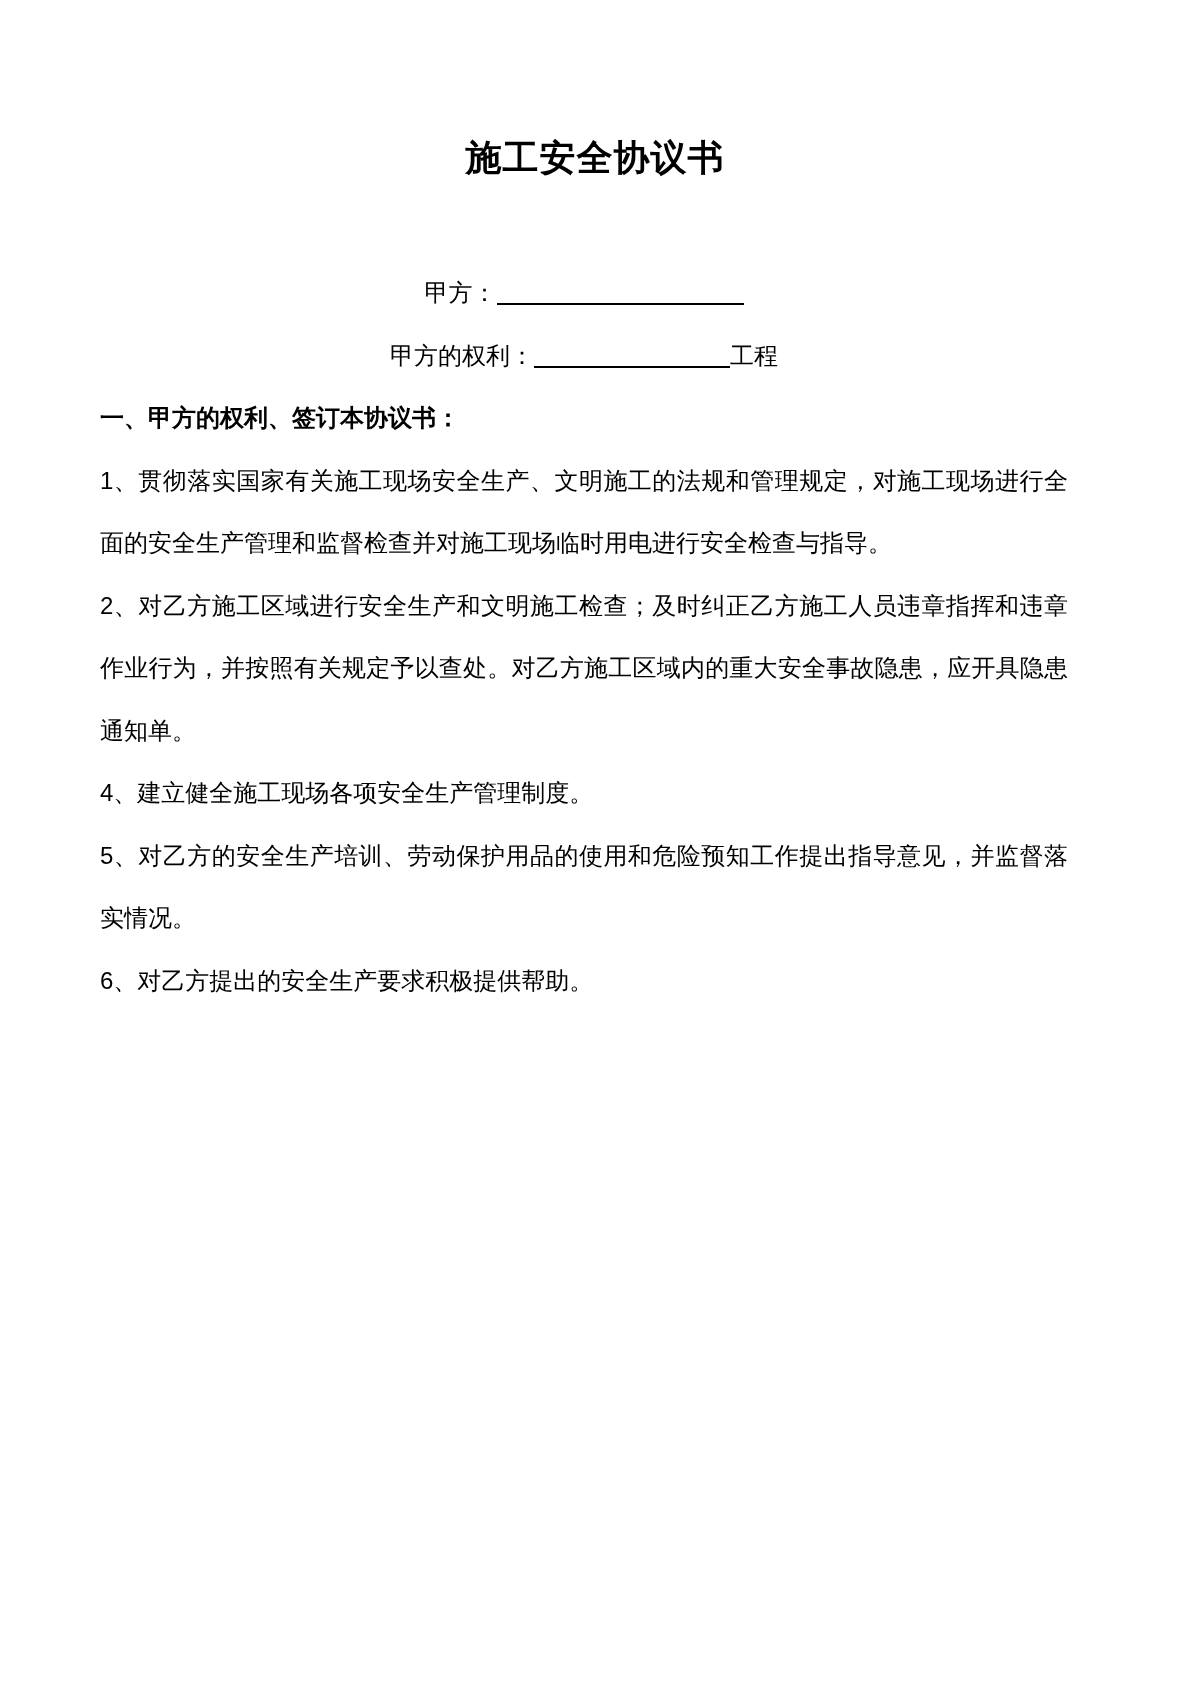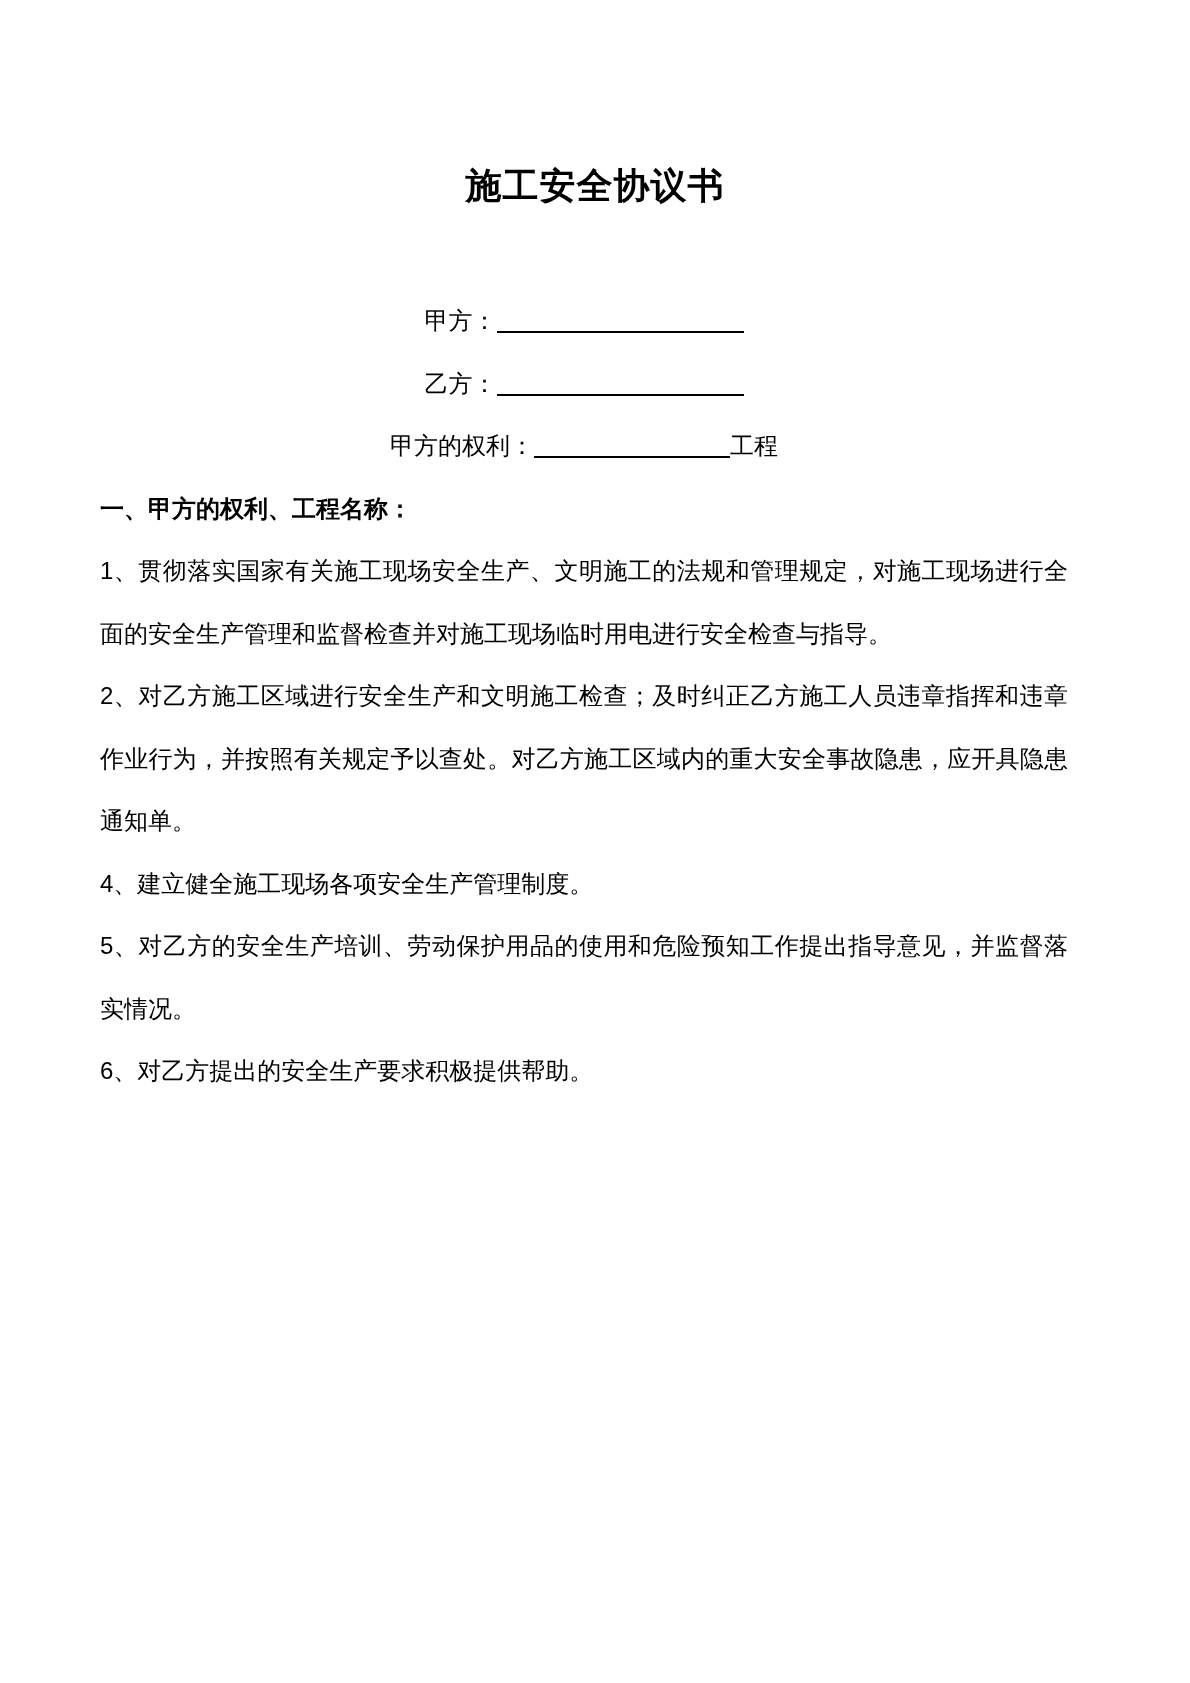--- a/index.html
+++ b/index.html
@@ -5,21 +5,20 @@
   * { margin: 0; padding: 0; box-sizing: border-box; }
   html, body { background: #ffffff; }
   .page {
     position: relative;
     width: 1190px;
     height: 1189px;
     background: #ffffff;
     color: #000000;
     font-family: "Liberation Sans", sans-serif;
     overflow: hidden;
-    margin-top: 28px;
   }
   .doc-title {
     padding-top: 136px;
     font-size: 36px;
     line-height: 44px;
     font-weight: bold;
     text-align: center;
     letter-spacing: 1px;
   }
   .doc-body {
@@ -62,26 +61,25 @@
 <body>
 
 <div class="page">
 
   <h1 class="doc-title">施工安全协议书</h1>
 
   <div class="doc-body">
 
     <p class="field-line"><span>甲方：</span><span class="blank-line blank-party"></span></p>
 
-    <p class="field-line"><span>乙方：</span><span class="blank-line blank-party"></span></p>
 
     <p class="field-line"><span>甲方的权利：</span><span class="blank-line blank-project"></span><span>工程</span></p>
 
 
-    <h2 class="section-heading">一、甲方的权利、工程名称：</h2>
+    <h2 class="section-heading">一、甲方的权利、签订本协议书：</h2>
 
     <p class="list-item">1、贯彻落实国家有关施工现场安全生产、文明施工的法规和管理规定，对施工现场进行全面的安全生产管理和监督检查并对施工现场临时用电进行安全检查与指导。</p>
     <p class="list-item">2、对乙方施工区域进行安全生产和文明施工检查；及时纠正乙方施工人员违章指挥和违章作业行为，并按照有关规定予以查处。对乙方施工区域内的重大安全事故隐患，应开具隐患通知单。</p>
     <p class="list-item">4、建立健全施工现场各项安全生产管理制度。</p>
     <p class="list-item">5、对乙方的安全生产培训、劳动保护用品的使用和危险预知工作提出指导意见，并监督落实情况。</p>
     <p class="list-item">6、对乙方提出的安全生产要求积极提供帮助。</p>
 
   </div>
 
   <div class="page-number">1</div>

